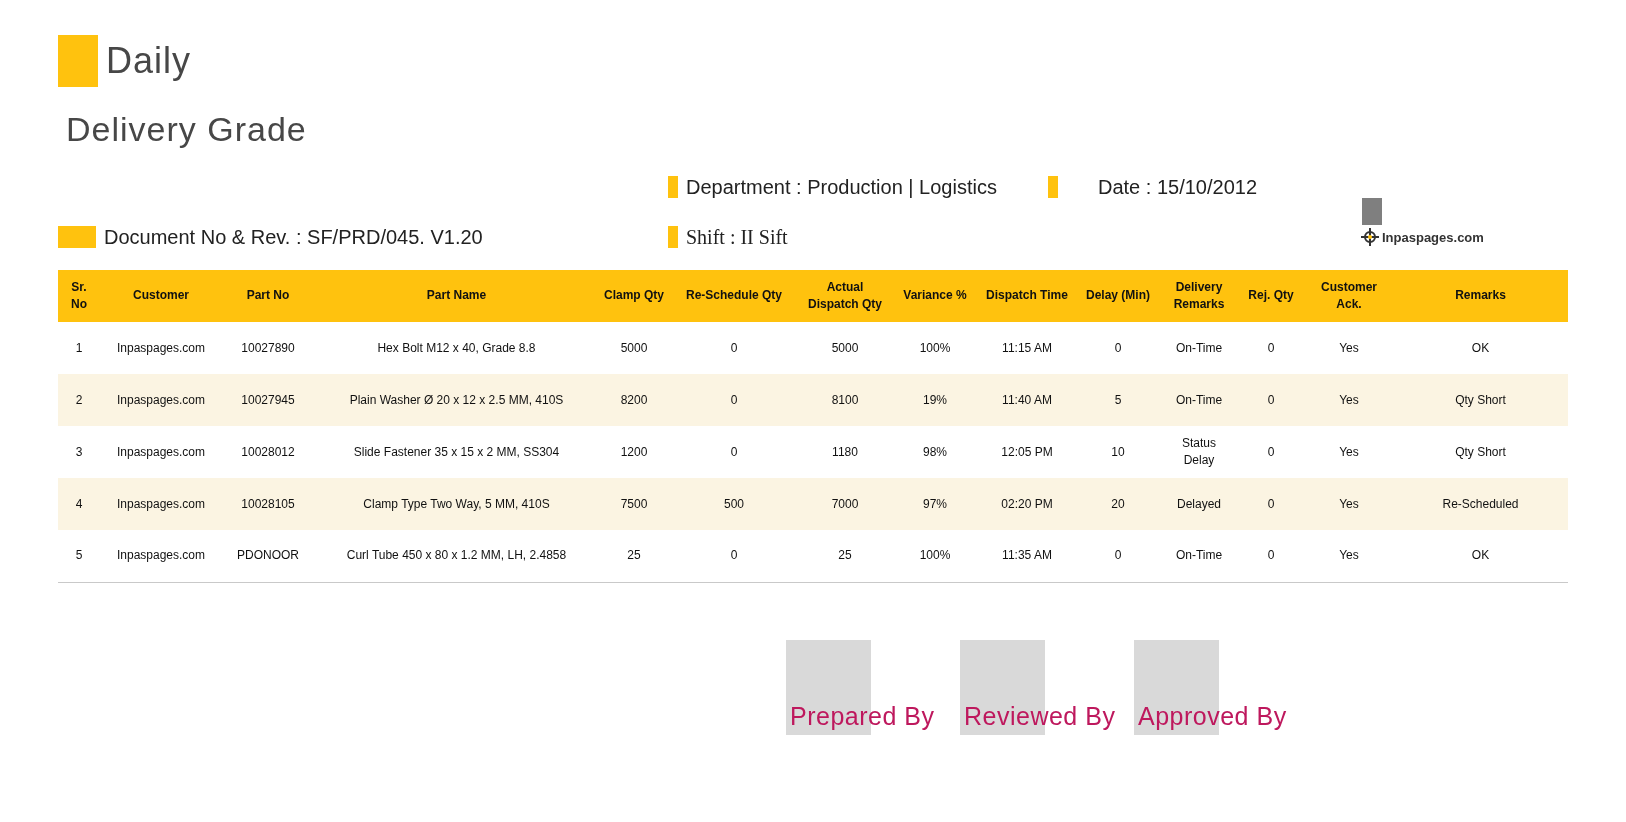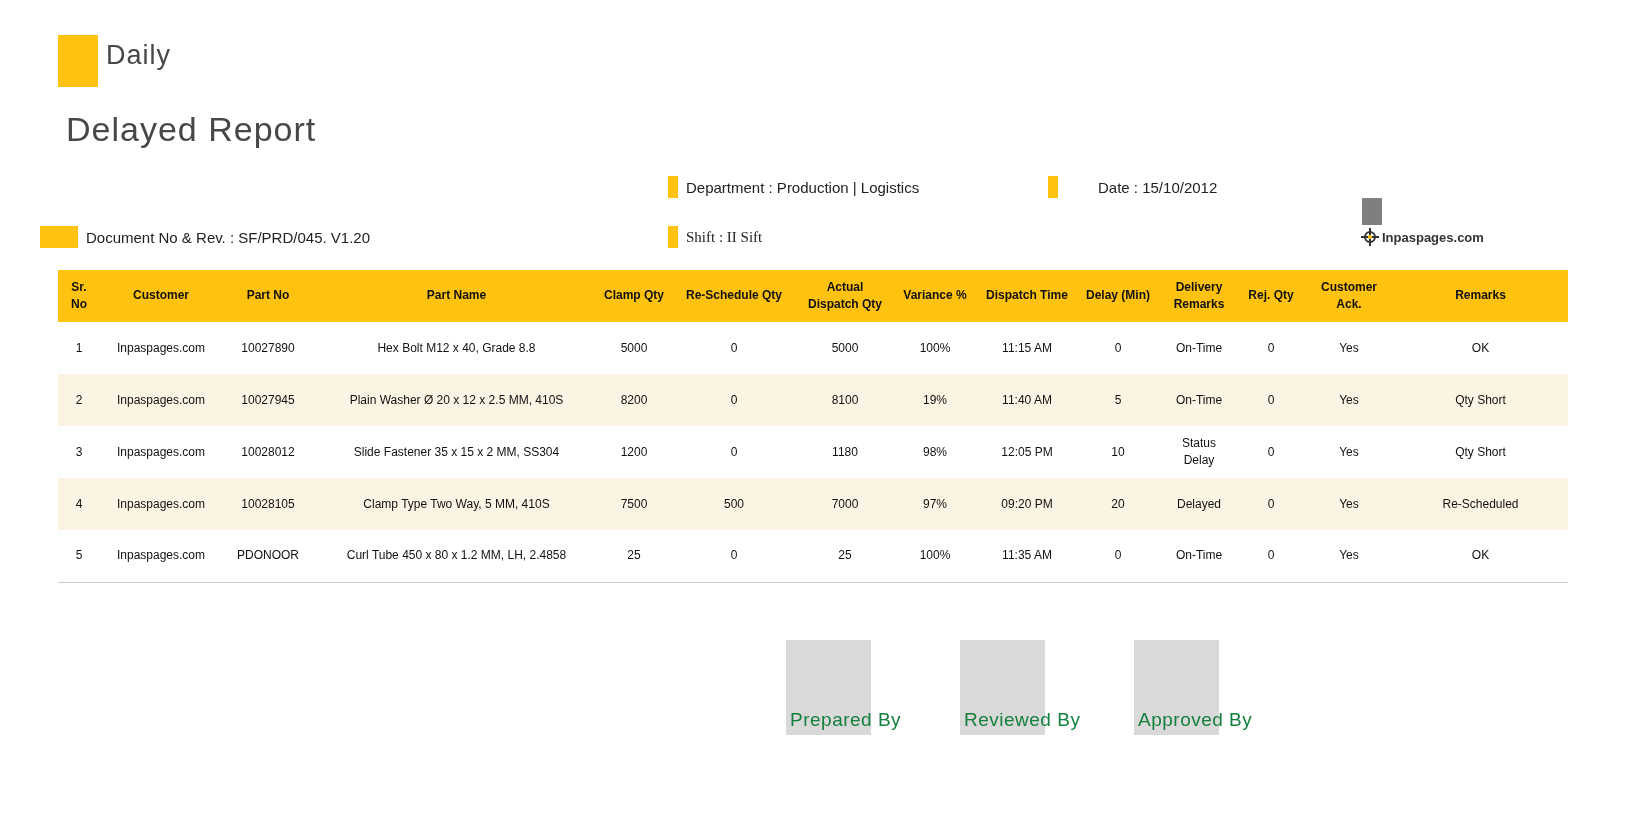--- a/index.html
+++ b/index.html
@@ -20,41 +20,41 @@
     background:#ffffff;
     overflow:hidden;
   }
   
   .accent-square{
     position:absolute; left:58px; top:35px;
     width:40px; height:52px; background:var(--accent);
   }
   .title-line1{
     position:absolute; left:106px; top:40px;
-    font-size:27px; font-weight:400; letter-spacing:1px;
+    font-size:36px; font-weight:400; letter-spacing:1px;
     color:var(--title-color);
   }
   .title-line2{
     position:absolute; left:66px; top:110px;
     font-size:34px; font-weight:400; letter-spacing:1px;
     color:var(--title-color);
   }
   
   .meta-item{
     position:absolute; display:flex; align-items:center;
-    height:24px; font-size:15px; color:#222;
+    height:24px; font-size:20px; color:#222;
   }
   .meta-marker{
     display:inline-block; width:10px; height:22px;
     background:var(--accent); margin-right:8px; flex:none;
   }
   .meta-marker.wide{ width:38px; }
   .meta-dept{ left:668px; top:175px; }
   .meta-date{ left:1048px; top:175px;gap:32px; }
-  .meta-doc{ left:40px; top:225px; }
+  .meta-doc{ left:58px; top:225px; }
   .meta-shift{ left:668px; top:225px;font-family:Liberation Serif, serif; }
   
   .logo-block{
     position:absolute; left:1360px; top:198px; width:150px;
   }
   .logo-square{
     width:20px; height:27px; background:#7F7F7F; margin-left:2px;
   }
   .logo-row{
     display:flex; align-items:center; margin-top:2px;
@@ -91,32 +91,32 @@
     position:absolute; left:786px; top:640px;
     display:flex; gap:89px;
   }
   .sig-item{ position:relative; width:85px; height:95px; }
   .sig-box{
     position:absolute; left:0; top:0;
     width:85px; height:95px; background:#D9D9D9;
   }
   .sig-label{
     position:absolute; left:4px; bottom:4px;
-    font-size:19px; color:#15803d; letter-spacing:0.5px;
+    font-size:25px; color:#be185d; letter-spacing:0.5px;
     white-space:nowrap;
   }
 </style>
 </head>
 <body>
 
 <div class="page">
 
   <div class="accent-square"></div>
   <div class="title-line1">Daily</div>
-  <div class="title-line2">Delayed Report</div>
+  <div class="title-line2">Delivery Grade</div>
 
   <div class="meta-item meta-dept">
     <span class="meta-marker"></span>
     <span>Department : Production | Logistics</span>
   </div>
   <div class="meta-item meta-date">
     <span class="meta-marker"></span>
     <span>Date : 15/10/2012</span>
   </div>
   <div class="meta-item meta-doc">
@@ -229,21 +229,21 @@
         </tr>
         <tr>
           <td>4</td>
           <td>Inpaspages.com</td>
           <td>10028105</td>
           <td>Clamp Type Two Way, 5 MM, 410S</td>
           <td>7500</td>
           <td>500</td>
           <td>7000</td>
           <td>97%</td>
-          <td>09:20 PM</td>
+          <td>02:20 PM</td>
           <td>20</td>
           <td>Delayed</td>
           <td>0</td>
           <td>Yes</td>
           <td>Re-Scheduled</td>
         </tr>
         <tr>
           <td>5</td>
           <td>Inpaspages.com</td>
           <td>PDONOOR</td>

